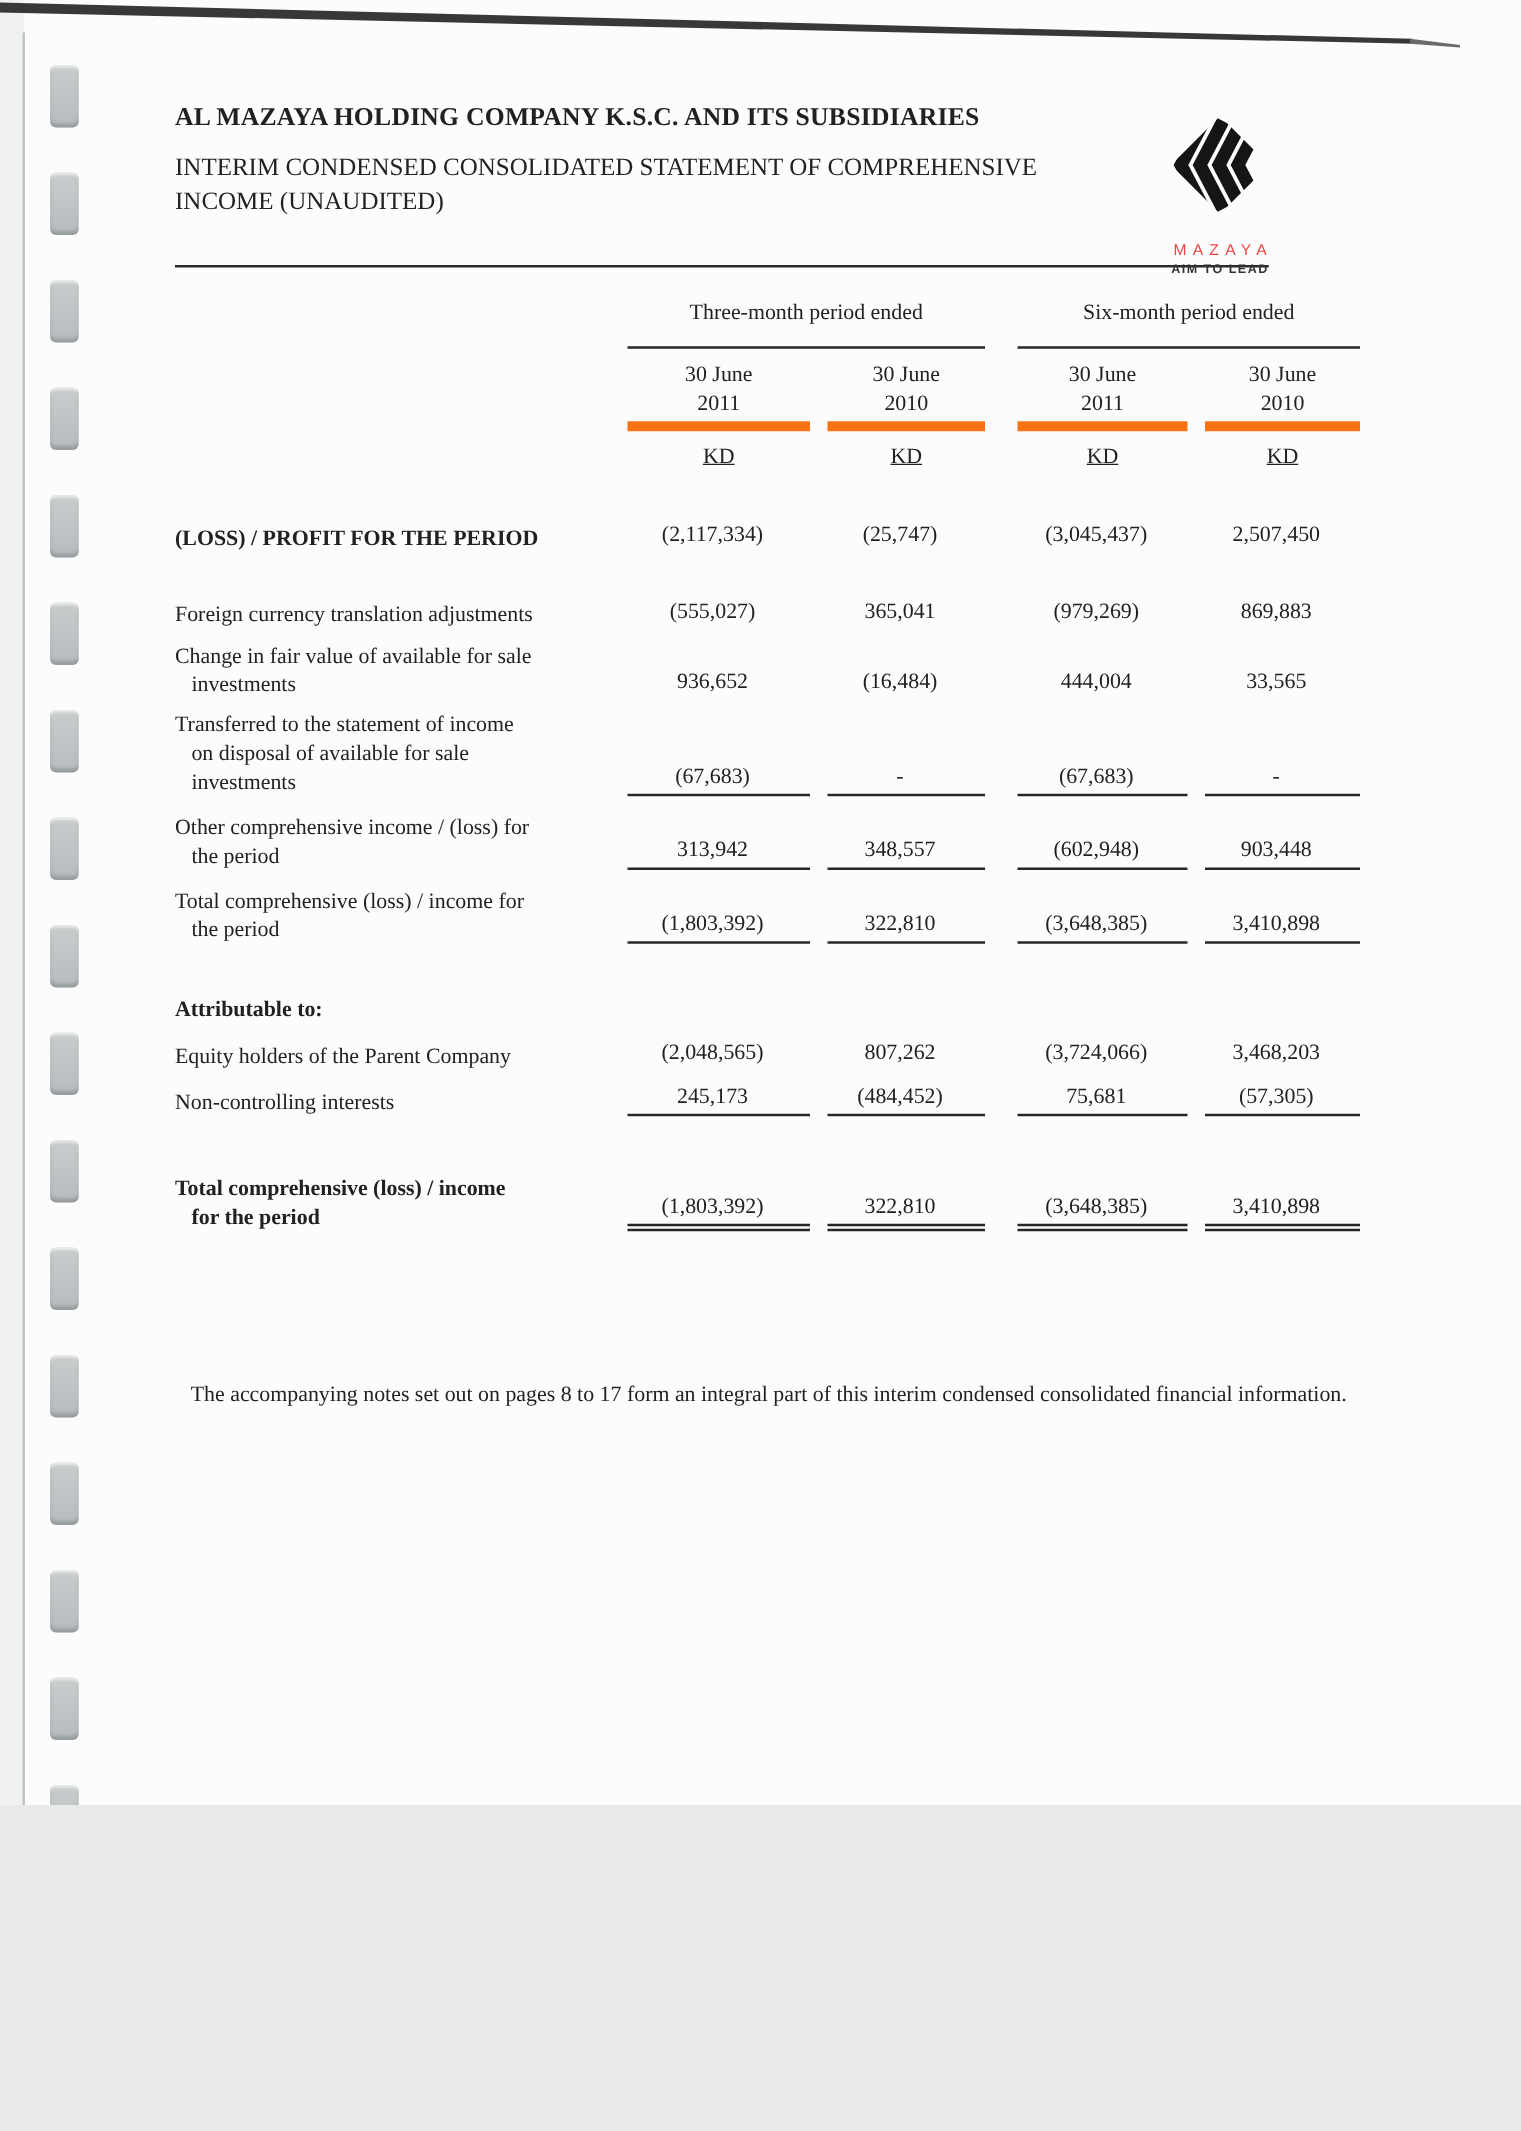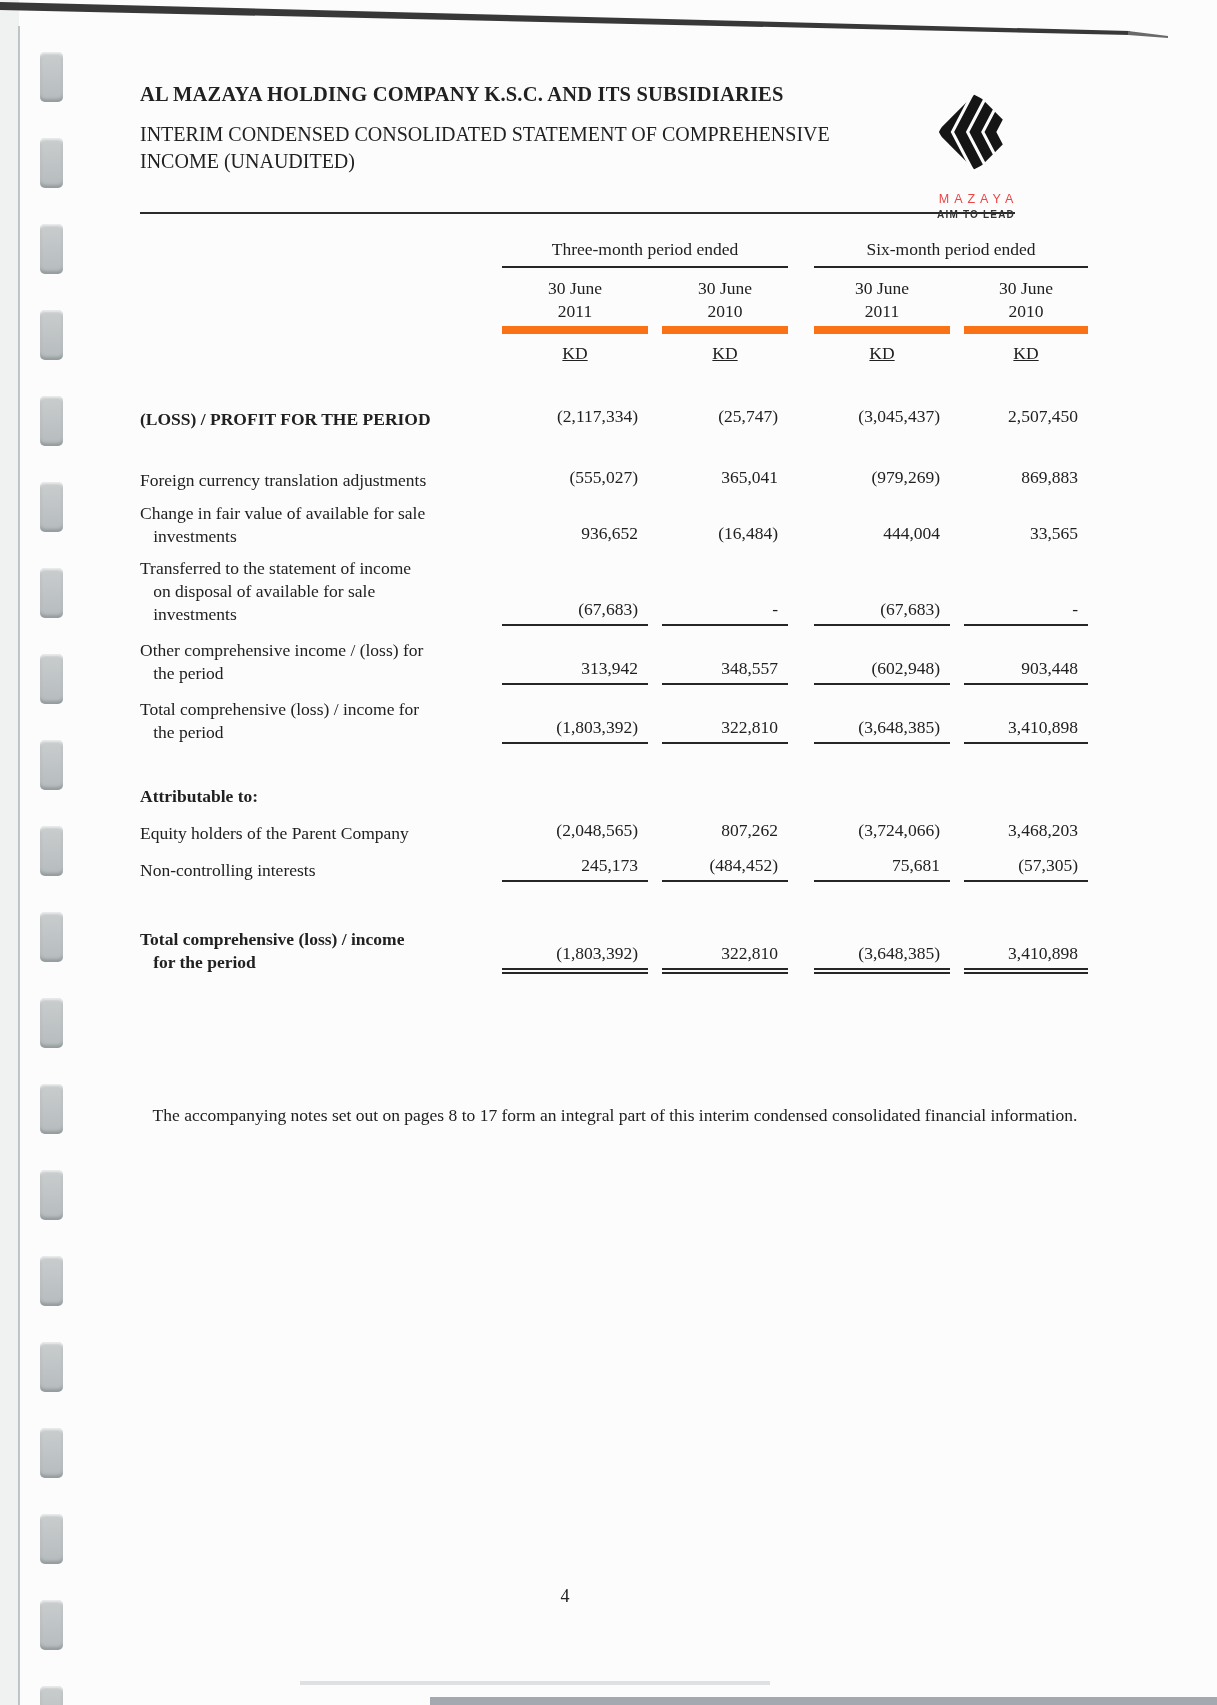--- a/index.html
+++ b/index.html
@@ -1,18 +1,18 @@
 <!DOCTYPE html>
 <html><head>
 <meta charset="utf-8">
 <style>
   html,body{margin:0;padding:0;background:#e9eaea;}
   #page{
     position:relative;
-    width:1217px;height:1705px;
+    width:1217px;height:1444px;
     background:#fcfcfd;
     overflow:hidden;
     font-family:"Liberation Serif", serif;
     color:#212121;
   }
   
   #left-margin-strip{position:absolute;left:0;top:0;width:19px;height:100%;background:#f0f1f1;}
   #left-edge-line{position:absolute;left:18px;top:26px;width:2px;height:1679px;background:#aeb3b5;opacity:.75;}
   #top-scan-line{position:absolute;left:0;top:0;}
   #bottom-scan-band{position:absolute;left:430px;top:1697px;right:0;height:8px;background:#4a5560;opacity:.5;}
@@ -32,31 +32,31 @@
   
   #logo{position:absolute;left:912px;top:92px;width:128px;text-align:center;}
   #logo .logo-mark{display:inline-block;}
   .logo-name{font-family:"Liberation Sans", sans-serif;font-size:12.5px;letter-spacing:5px;color:#ef4444;margin-top:16px;padding-left:5px;}
   .logo-tagline{font-family:"Liberation Sans", sans-serif;font-size:10px;font-weight:bold;letter-spacing:1.2px;color:#333;margin-top:3px;}
   
   #statement{position:absolute;left:140px;top:238px;width:948px;font-size:17.5px;line-height:1.32;}
   .trow{display:grid;grid-template-columns:348px 160px 140px 162px 138px;align-items:end;margin-bottom:9px;}
   .cell{min-height:1px;}
   .cell.label{grid-column:1;white-space:pre-wrap;padding-right:6px;}
-  .cell.num{text-align:right;padding:0 10px 3px 0;margin-left:14px;}
+  .cell.num{text-align:center;padding:0 10px 3px 0;margin-left:14px;}
   .cell.num.c3{margin-left:26px;}
   .uls{border-bottom:2px solid #262626;}
   .uld{border-bottom:6px double #262626;}
   .trow.bold .label{font-weight:bold;margin-top:33px;}
   .trow.section{margin:2px 0 10px 0;}
   .trow.section .label{font-weight:bold;}
   .trow.spacer{height:26px;margin:0;}
   .trow.uln{margin-bottom:13px;}
   
-  .ghead .group{text-align:center;border-bottom:2px solid #262626;padding-bottom:5px;margin-left:14px;}
+  .ghead .group{text-align:center;border-bottom:2px solid #262626;padding-bottom:16px;margin-left:14px;}
   .ghead .g1{grid-column:2/4;}
   .ghead .g2{grid-column:4/6;margin-left:26px;}
   .subrow{margin-top:7px;margin-bottom:0;}
   .subrow .sub{text-align:center;white-space:pre-line;border-bottom:8px solid #f97316;padding-bottom:3px;margin-left:14px;}
   .subrow .sub.c3{margin-left:26px;}
   .unitrow{margin-top:8px;margin-bottom:10px;text-decoration:underline;}
   .unitrow .unit{text-align:center;margin-left:14px;}
   .unitrow .unit.c3{margin-left:26px;}
   
   #footnote{position:absolute;left:150px;top:1103px;width:930px;text-align:center;font-size:17.5px;line-height:1.45;}

